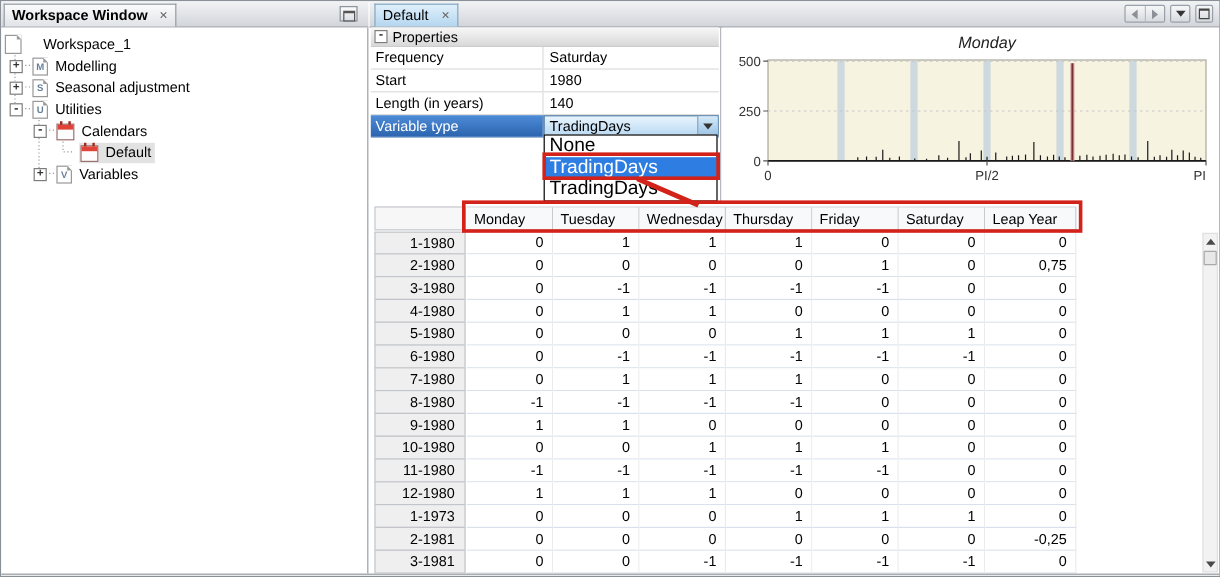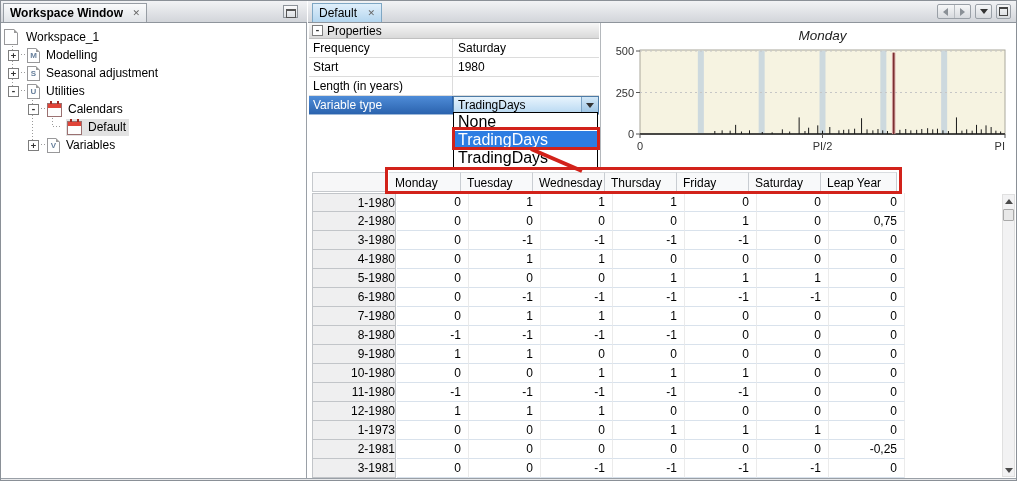--- a/index.html
+++ b/index.html
@@ -63,21 +63,21 @@
   .vdiv2{position:absolute;left:599px;top:22px;width:1px;height:146px;background:#b4b8bc;}
   .chart-panel{position:absolute;left:601px;top:22px;width:415px;height:147px;background:#fff;}
   
   .table-area{position:absolute;left:308px;top:169px;width:708px;height:308px;background:#fff;overflow:hidden;font-size:12px;}
   .t-header{position:absolute;left:3px;top:2px;display:flex;}
   .t-corner{width:76px;height:20px;background:#f7f7f8;border:1px solid #c6c9cd;box-sizing:border-box;margin-right:1px;}
   .t-hcell{width:72px;height:20px;line-height:20px;background:#f8f9fa;border-right:1px solid #c9cdd2;border-top:1px solid #dadde0;border-bottom:1px solid #dadde0;box-sizing:border-box;padding-left:6px;}
   .t-hcell.last{width:76px;}
   .t-body{position:absolute;left:3px;top:23px;}
   .t-row{display:flex;height:19px;}
-  .t-rowlabel{width:84px;box-sizing:border-box;background:#efeff0;border:1px solid #c2c5c9;margin-top:-1px;margin-right:1px;text-align:right;line-height:19px;}
+  .t-rowlabel{width:76px;box-sizing:border-box;background:#efeff0;border:1px solid #c2c5c9;margin-top:-1px;margin-right:1px;text-align:right;padding-right:8px;line-height:19px;}
   .t-row:first-child .t-rowlabel{margin-top:0;}
   .t-cell{width:72px;box-sizing:border-box;border-right:1px solid #ebebeb;border-bottom:1px solid #d9e2ec;text-align:right;padding-right:7px;line-height:18px;background:#fff;}
   .t-cell.last{width:76px;}
   
   .vscroll{position:absolute;left:693px;top:24px;width:13px;height:283px;background:#f2f2f3;border:1px solid #e0e0e0;box-sizing:border-box;}
   .sbtn{position:absolute;left:0;width:11px;height:12px;display:flex;align-items:center;justify-content:center;}
   .sbtn.up{top:0;}
   .sbtn.down{bottom:0;}
   .tri-u-s{width:0;height:0;border-left:4px solid transparent;border-right:4px solid transparent;border-bottom:5px solid #4a4a4a;}
   .tri-d-s{width:0;height:0;border-left:4px solid transparent;border-right:4px solid transparent;border-top:5px solid #4a4a4a;}
@@ -111,21 +111,21 @@
         <line x1="17" y1="67.5" x2="32" y2="67.5"></line>
         <line x1="31.5" y1="74" x2="31.5" y2="121"></line>
         <line x1="37" y1="85.5" x2="44" y2="85.5"></line>
         <line x1="37" y1="121.5" x2="44" y2="121.5"></line>
         <line x1="51.5" y1="92" x2="51.5" y2="103"></line>
         <line x1="52" y1="103.5" x2="61" y2="103.5"></line>
       </g>
     </svg>
     <div class="tree-row" style="padding-left:3px;">
       <span class="page-icon" style="width:12px;height:14px;"></span>
-      <span style="margin-left:2px;">Workspace_1</span>
+      <span style="margin-left:12px;">Workspace_1</span>
     </div>
     <div id="tree-items">
         <div class="tree-row" style="padding-left: 7px;">
           <span class="expand">+</span>
           <span class="nodebox">
             <span class="page-icon">
               <span class="badge">M</span>
             </span>
             <span>Modelling</span>
           </span>
@@ -205,20 +205,21 @@
     <div class="prow">
       <span class="plabel">Frequency</span>
       <span class="pvalue">Saturday</span>
     </div>
     <div class="prow">
       <span class="plabel">Start</span>
       <span class="pvalue">1980</span>
     </div>
     <div class="prow">
       <span class="plabel">Length (in years)</span>
+      <span class="pvalue">140</span>
     </div>
     <div class="prow selected">
       <span class="plabel">Variable type</span>
       <span class="combo">
         <span class="combo-text">TradingDays</span>
         <span class="combo-btn">
             <i class="tri-d"></i>
           </span>
       </span>
     </div>

